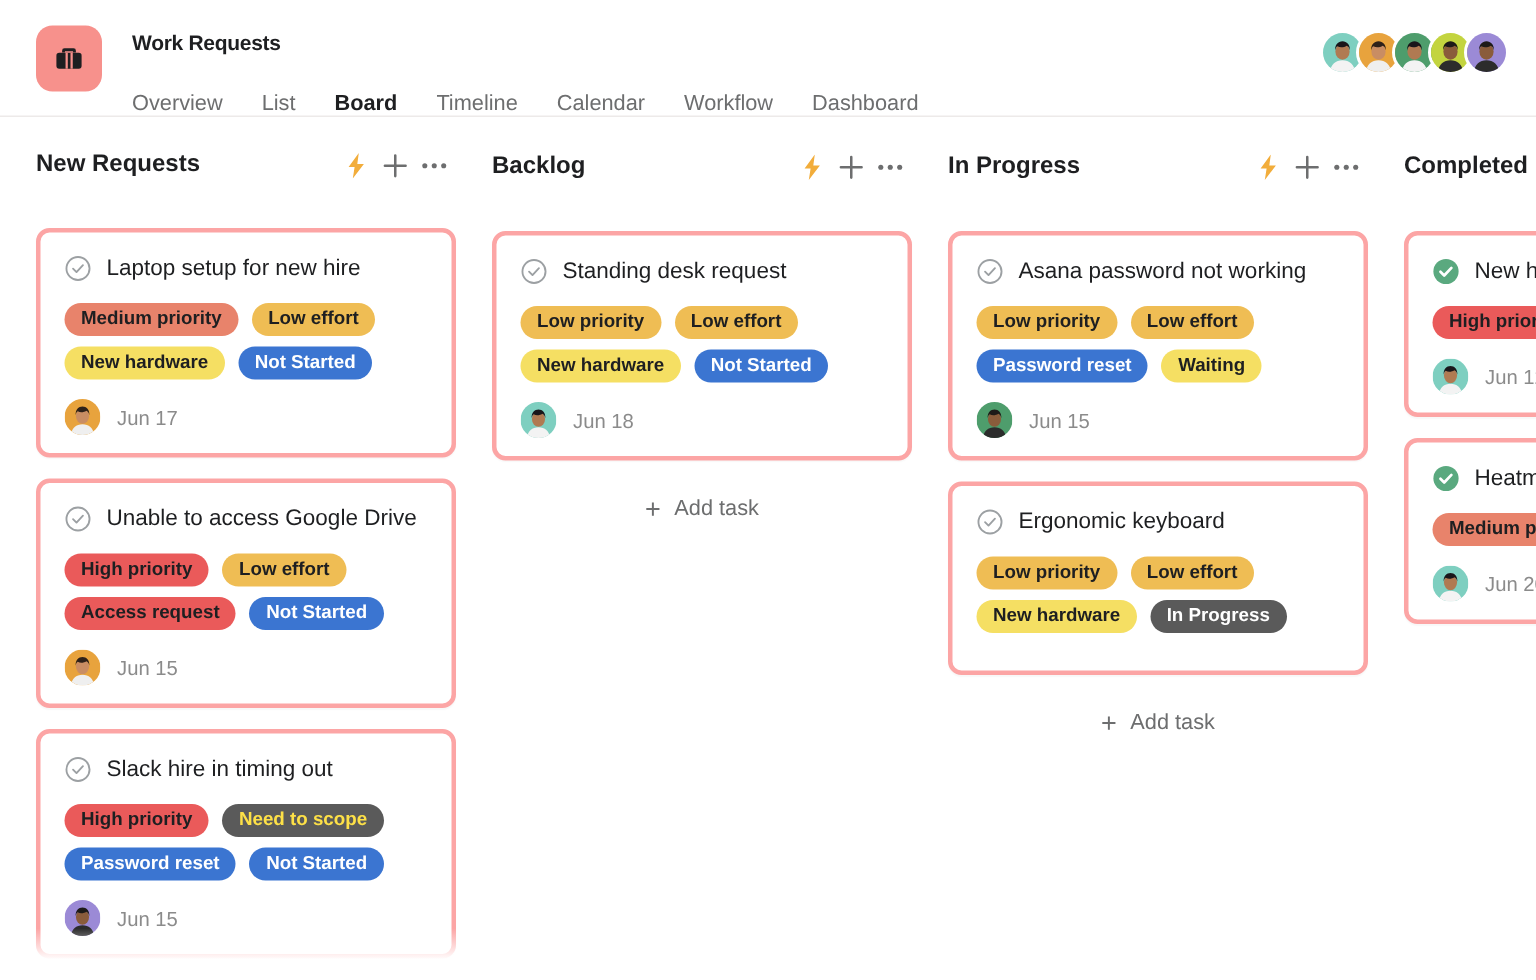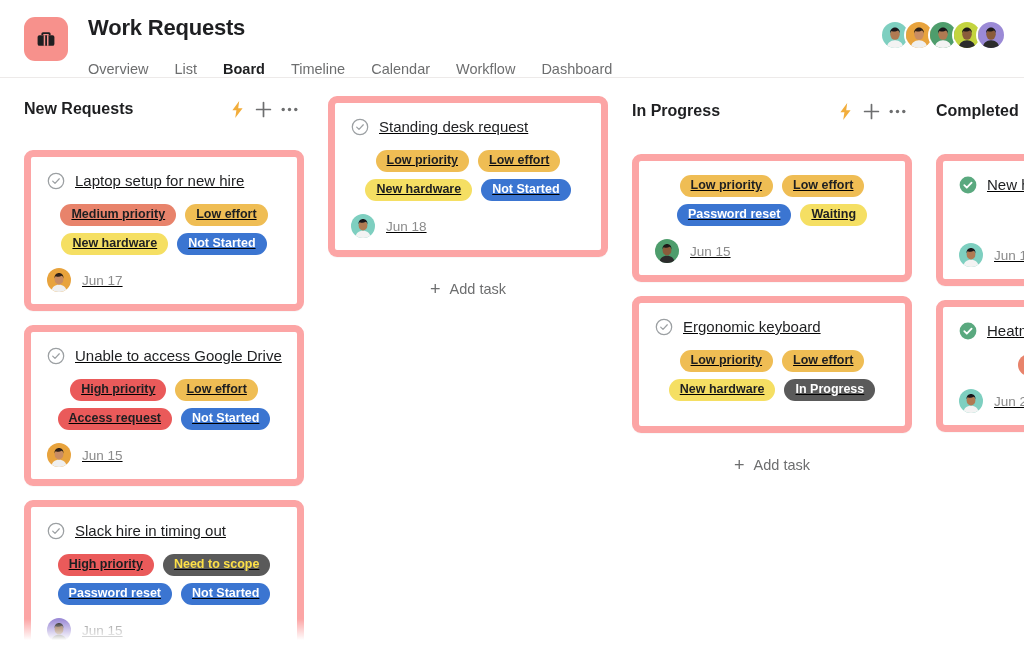--- a/index.html
+++ b/index.html
@@ -24,21 +24,21 @@
   .project-icon {
     width: 44px; height: 44px;
     border-radius: 11px;
     background: #f7918c;
     display: flex; align-items: center; justify-content: center;
     flex: 0 0 44px;
     margin-top: 3px;
   }
   .header-titles { margin-left: 20px; display: flex; flex-direction: column; }
   .project-title {
-    font-size: 22px;
+    font-size: 14px;
     font-weight: 700;
     color: #1e1f21;
     letter-spacing: -0.2px;
     line-height: 28px;
   }
   .tabs {
     display: flex;
     gap: 26px;
     margin-top: 19px;
   }
@@ -116,26 +116,25 @@
     cursor: pointer;
     color: #6d6e6f;
     flex: none;
   }
   .col-action.bolt { color: #f2ad3b; }
 
   .cards { display: flex; flex-direction: column; }
 
   .card {
     background: #ffffff;
-    border: 7px solid #fca5a5;
+    border: 3px solid #fca5a5;
     border-radius: 9px;
     padding: 14px 16px 12px 16px;
     margin-bottom: 14px;
     box-shadow: 0 1px 1px rgba(0,0,0,0.03);
-    text-decoration: underline;
   }
   .card-title-row {
     display: flex;
     align-items: center;
     gap: 10px;
     margin-bottom: 13px;
   }
   .check {
     width: 18px; height: 18px;
     flex: none;
@@ -145,21 +144,20 @@
     font-size: 15px;
     color: #1e1f21;
     line-height: 20px;
     white-space: nowrap;
   }
   .tags {
     display: flex;
     flex-wrap: wrap;
     gap: 7px 9px;
     margin-bottom: 13px;
-    justify-content: center;
   }
   .tag {
     font-size: 12.5px;
     font-weight: 700;
     padding: 3px 11px 4px 11px;
     border-radius: 12px;
     white-space: nowrap;
     line-height: 15px;
   }
   .card-footer {
@@ -373,20 +371,40 @@
                 <ellipse cx="20" cy="19" rx="7.3" ry="8.4" fill="#8a5c3b"></ellipse>
                 <path d="M12.4 18c-.4-6 3.2-9.6 7.6-9.6s8 3.6 7.6 9.6c-.5-3.4-2.2-4.6-3.4-5-2.4 1.9-6.9 2.2-9.4.7-1.1.6-2 1.9-2.4 4.3z" fill="#1d1a18"></path>
               </svg>
             </div>
             <div class="card-date">Jun 15</div>
           </div>
         </div>
       </div>
     </div>
     <div class="column">
+      <div class="col-header">
+        <div class="col-title">Backlog</div>
+        <div class="col-action bolt">
+          <svg width="15" height="17" viewBox="0 0 15 17">
+            <path d="M9.2 0 2.4 9.3h4.0L5.2 17 12.6 7.3H8.2L9.2 0z" fill="currentColor"></path>
+          </svg>
+        </div>
+        <div class="col-action add">
+          <svg width="17" height="17" viewBox="0 0 17 17">
+            <path d="M8.5 1.6v13.8M1.6 8.5h13.8" stroke="currentColor" stroke-width="1.7" stroke-linecap="round"></path>
+          </svg>
+        </div>
+        <div class="col-action more">
+          <svg width="17" height="5" viewBox="0 0 17 5">
+            <circle cx="2.2" cy="2.5" r="1.7" fill="currentColor"></circle>
+            <circle cx="8.5" cy="2.5" r="1.7" fill="currentColor"></circle>
+            <circle cx="14.8" cy="2.5" r="1.7" fill="currentColor"></circle>
+          </svg>
+        </div>
+      </div>
       <div class="cards">
         <div class="card">
           <div class="card-title-row">
             <div class="check">
               <svg width="18" height="18" viewBox="0 0 18 18">
                 <circle cx="9" cy="9" r="7.7" fill="none" stroke="#9ca0a3" stroke-width="1.25"></circle>
                 <path d="M5.7 9.1l2.3 2.3 4.3-4.6" fill="none" stroke="#9ca0a3" stroke-width="1.25" stroke-linecap="round" stroke-linejoin="round"></path>
               </svg>
             </div>
             <div class="card-title">Standing desk request</div>
@@ -431,20 +449,29 @@
         <div class="col-action more">
           <svg width="17" height="5" viewBox="0 0 17 5">
             <circle cx="2.2" cy="2.5" r="1.7" fill="currentColor"></circle>
             <circle cx="8.5" cy="2.5" r="1.7" fill="currentColor"></circle>
             <circle cx="14.8" cy="2.5" r="1.7" fill="currentColor"></circle>
           </svg>
         </div>
       </div>
       <div class="cards">
         <div class="card">
+          <div class="card-title-row">
+            <div class="check">
+              <svg width="18" height="18" viewBox="0 0 18 18">
+                <circle cx="9" cy="9" r="7.7" fill="none" stroke="#9ca0a3" stroke-width="1.25"></circle>
+                <path d="M5.7 9.1l2.3 2.3 4.3-4.6" fill="none" stroke="#9ca0a3" stroke-width="1.25" stroke-linecap="round" stroke-linejoin="round"></path>
+              </svg>
+            </div>
+            <div class="card-title">Asana password not working</div>
+          </div>
           <div class="tags">
             <span class="tag" style="background: rgb(239, 189, 84); color: rgb(30, 31, 33);">Low priority</span>
             <span class="tag" style="background: rgb(239, 189, 84); color: rgb(30, 31, 33);">Low effort</span>
             <span class="tag" style="background: rgb(59, 117, 209); color: rgb(255, 255, 255);">Password reset</span>
             <span class="tag" style="background: rgb(245, 223, 99); color: rgb(30, 31, 33);">Waiting</span>
           </div>
           <div class="card-footer">
             <div class="av" style="width: 24px; height: 24px;">
               <svg viewBox="0 0 40 40">
                 <rect width="40" height="40" fill="#4e9d6c"></rect>

